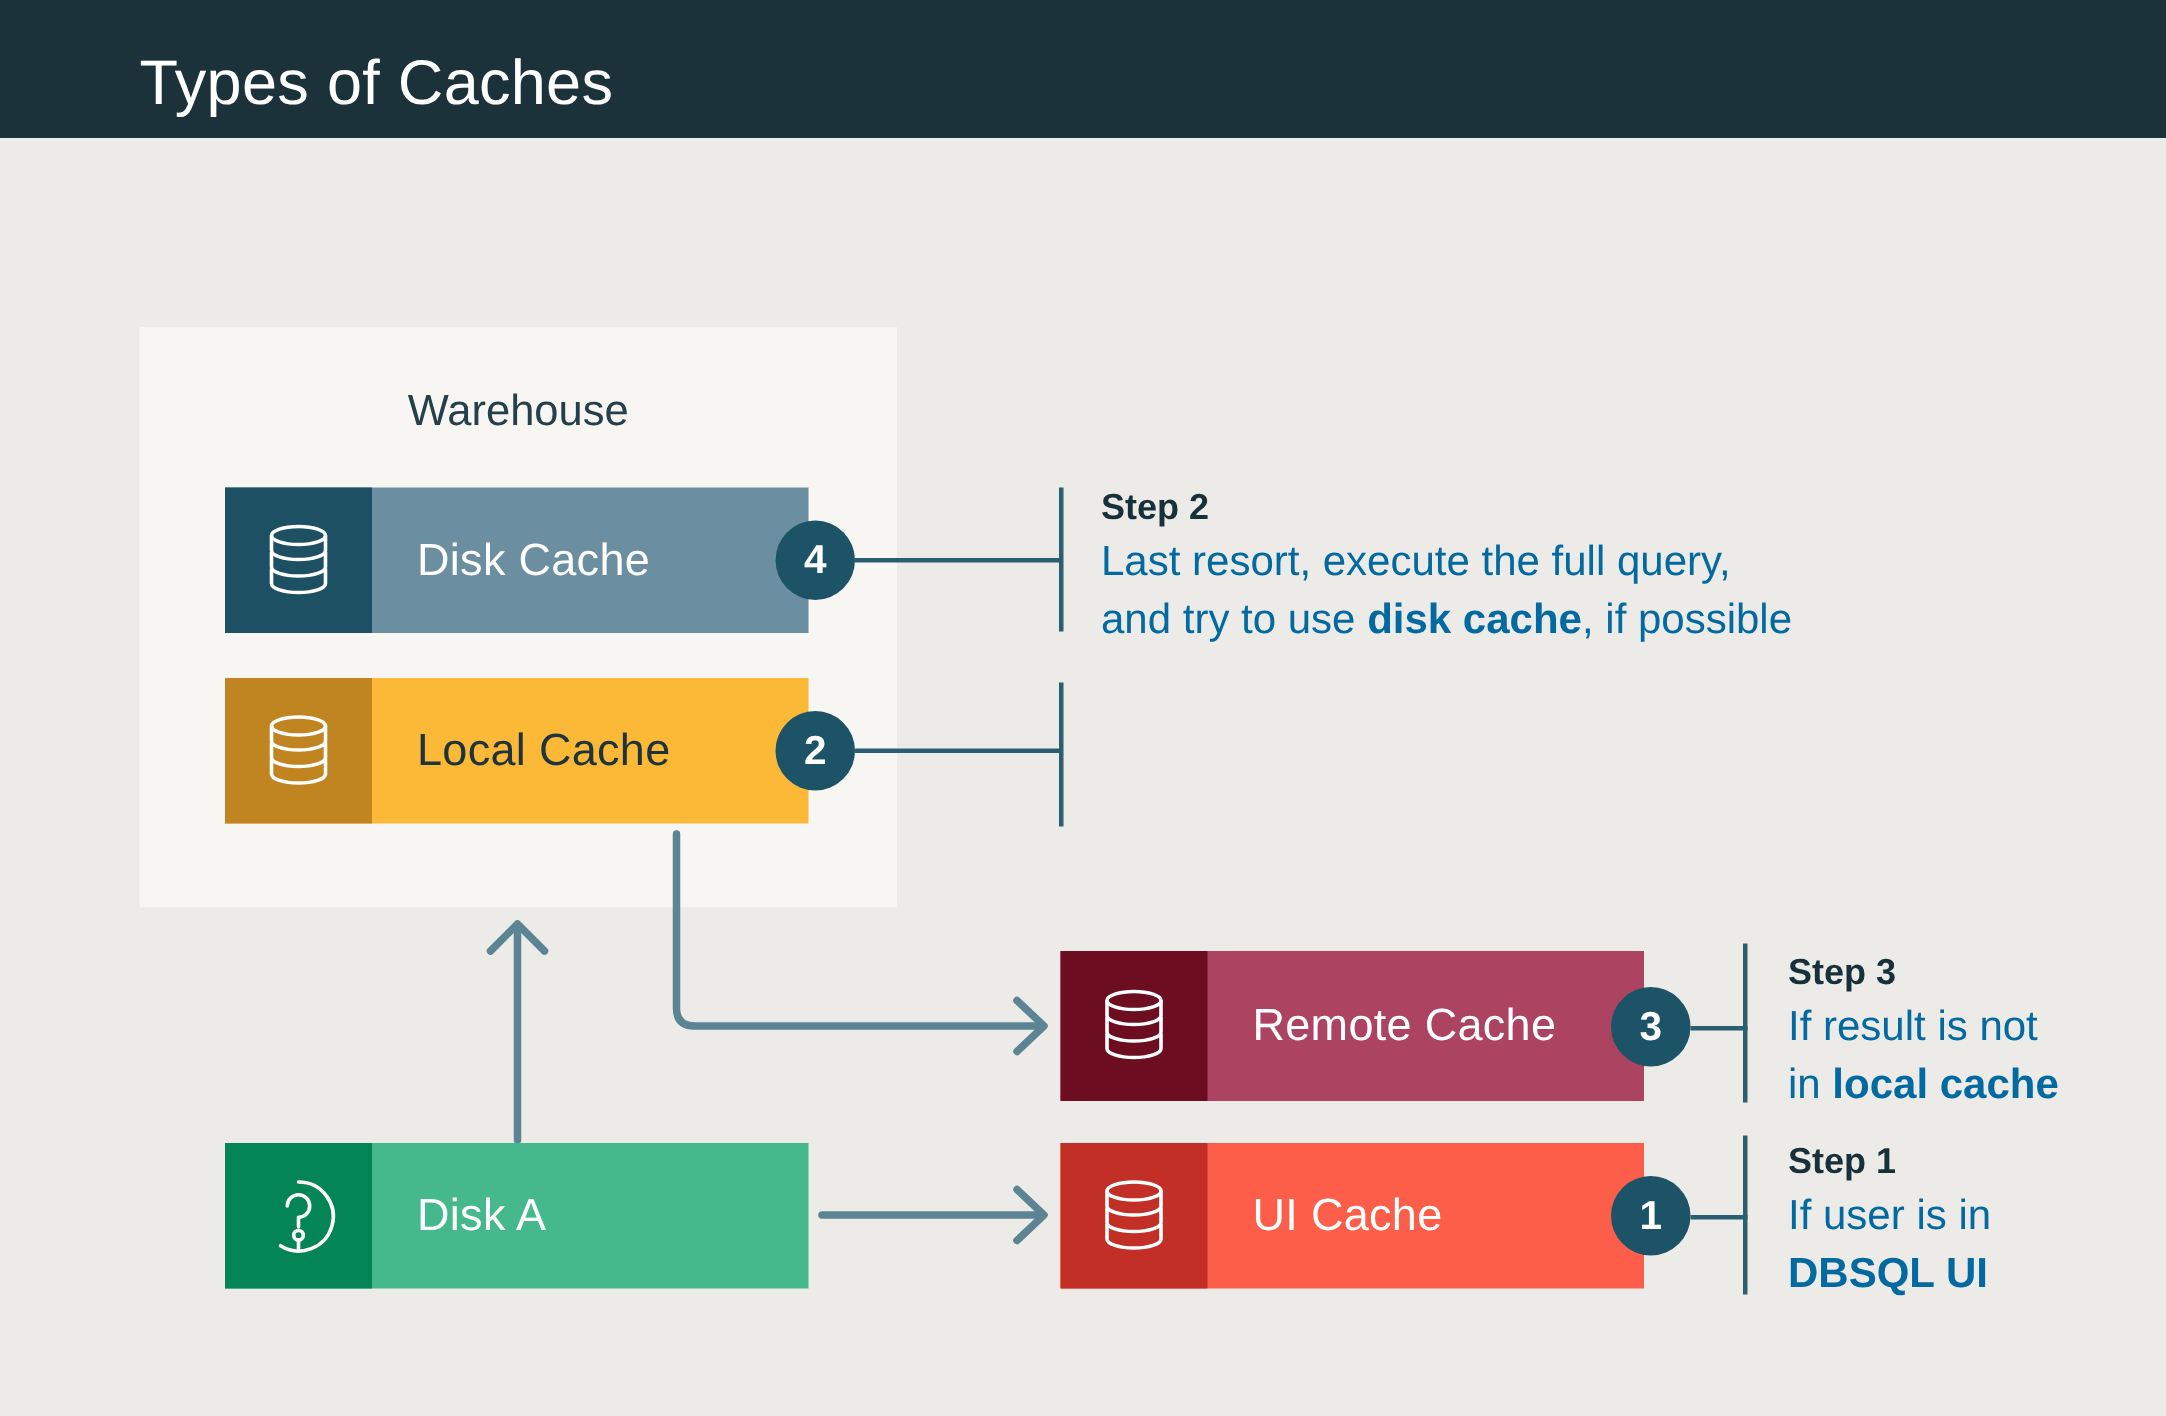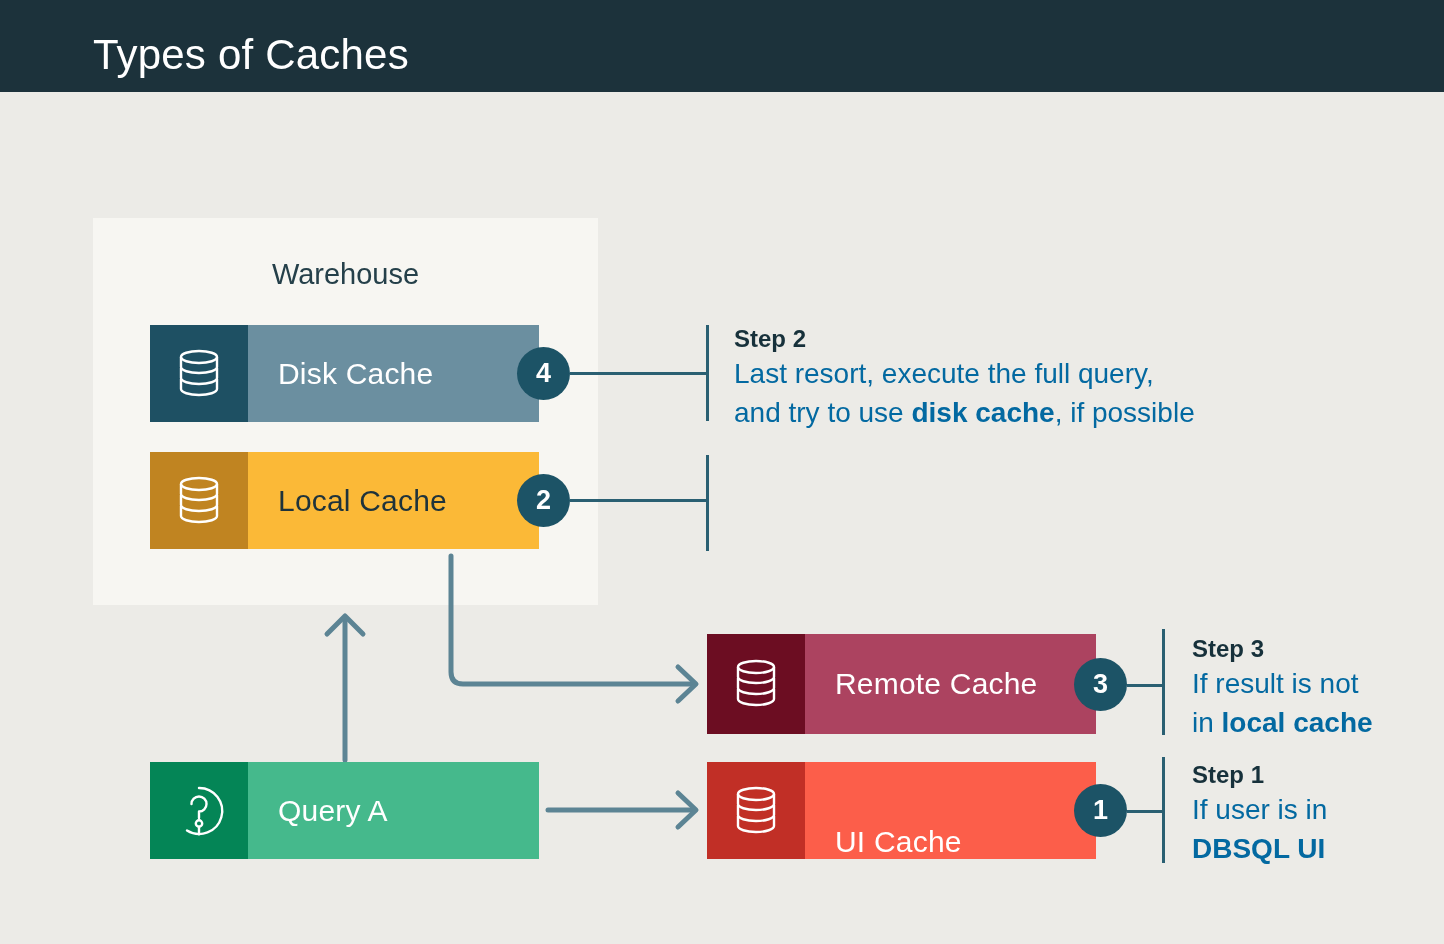--- a/index.html
+++ b/index.html
@@ -37,21 +37,21 @@
     flex:0 0 auto;
   }
   .bar-label{
     flex:1 1 auto;display:flex;align-items:center;
     padding-left:30px;font-size:30px;font-weight:400;letter-spacing:.2px;
   }
   
   #bar-disk-cache   {left:150px;top:325px;width:389px;height:97px;}
   #bar-local-cache  {left:150px;top:452px;width:389px;height:97px;}
   #bar-remote-cache {left:707px;top:634px;width:389px;height:100px;text-align:center;}
-  #bar-ui-cache     {left:707px;top:762px;width:389px;height:97px;align-items:flex-end;}
+  #bar-ui-cache     {left:707px;top:762px;width:389px;height:97px;}
   #bar-query-a      {left:150px;top:762px;width:389px;height:97px;}
   #bar-disk-cache   .bar-icon{width:98px;}
   #bar-local-cache  .bar-icon{width:98px;}
   #bar-remote-cache .bar-icon{width:98px;}
   #bar-ui-cache     .bar-icon{width:98px;}
   #bar-query-a      .bar-icon{width:98px;}
 
   
   .badge{
     position:absolute;width:53px;height:53px;border-radius:50%;
@@ -185,21 +185,21 @@
   <div class="bar-icon" style="background:#048556;">
     <svg width="56" height="56" viewBox="0 0 56 56">
       <g fill="none" stroke="#ffffff" stroke-width="2.4" stroke-linecap="round" stroke-linejoin="round">
         <path d="M28,5 a23,23 0 1 1 -12,42.5"></path>
         <path d="M20.5,21 a7.5,7.5 0 1 1 7.5,7.5 v6.5"></path>
         <circle cx="28" cy="40.5" r="3.2"></circle>
         <path d="M28,43.7 v7.5"></path>
       </g>
     </svg>
   </div>
-  <div class="bar-label" style="color:#ffffff;">Query A</div>
+  <div class="bar-label" style="color:#ffffff;">Disk A</div>
 </div>
 
 <div class="divider" id="divider-4"></div>
 <div class="connector" id="connector-4"></div>
 <div class="step" id="step-4">
   <div class="step-title">Step 2</div>
   <div class="step-body">
     <span>Last resort, execute the full query,</span><br>
     <span>and try to use </span><b>disk cache</b><span>, if possible</span>
   </div>

